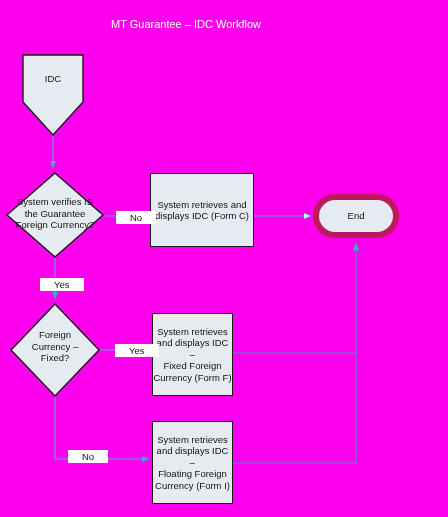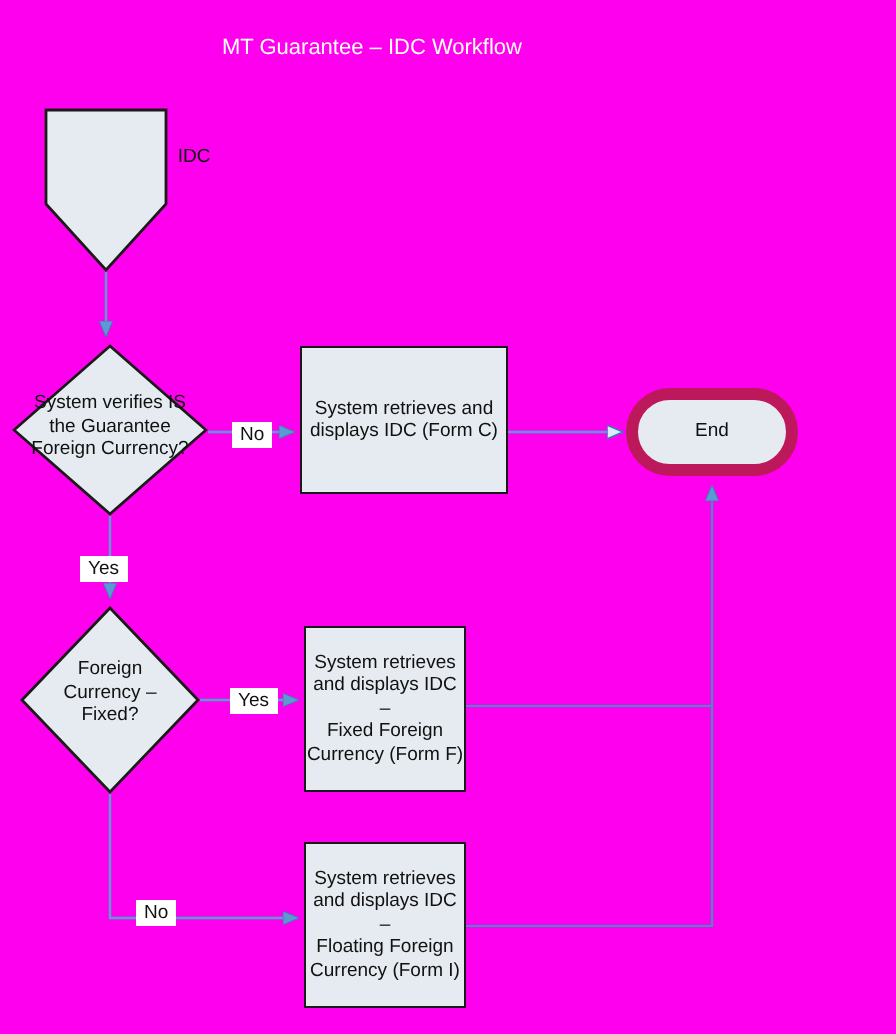--- a/index.html
+++ b/index.html
@@ -58,21 +58,20 @@
   .pentagon .shape {
     position: absolute;
     left: 0; top: 0;
     width: 62px; height: 82px;
   }
   .pentagon .node-label {
     position: absolute;
     left: 0;
     top: 19px;
     width: 62px;
-    margin-left: 44px;
   }
   
   .diamond {
     position: absolute;
   }
   .diamond .shape {
     position: absolute;
     left: 0; top: 0;
   }
   .diamond .node-label {
@@ -141,21 +140,21 @@
     align-items: center;
     justify-content: center;
   }
   
   .edge-label {
     position: absolute;
     background: #ffffff;
     color: #111111;
     font-size: 9.5px;
     font-family: "Liberation Sans", sans-serif;
-    padding: 1px 4px;
+    padding: 1px 14px;
     line-height: 11px;
     white-space: nowrap;
   }
   #label-no-top  { left: 116px; top: 211px; }
   #label-yes-left{ left: 40px;  top: 278px; }
   #label-yes-mid { left: 115px; top: 344px; }
   #label-no-bottom{ left: 68px; top: 450px; }
 </style>
 </head>
 <body>

